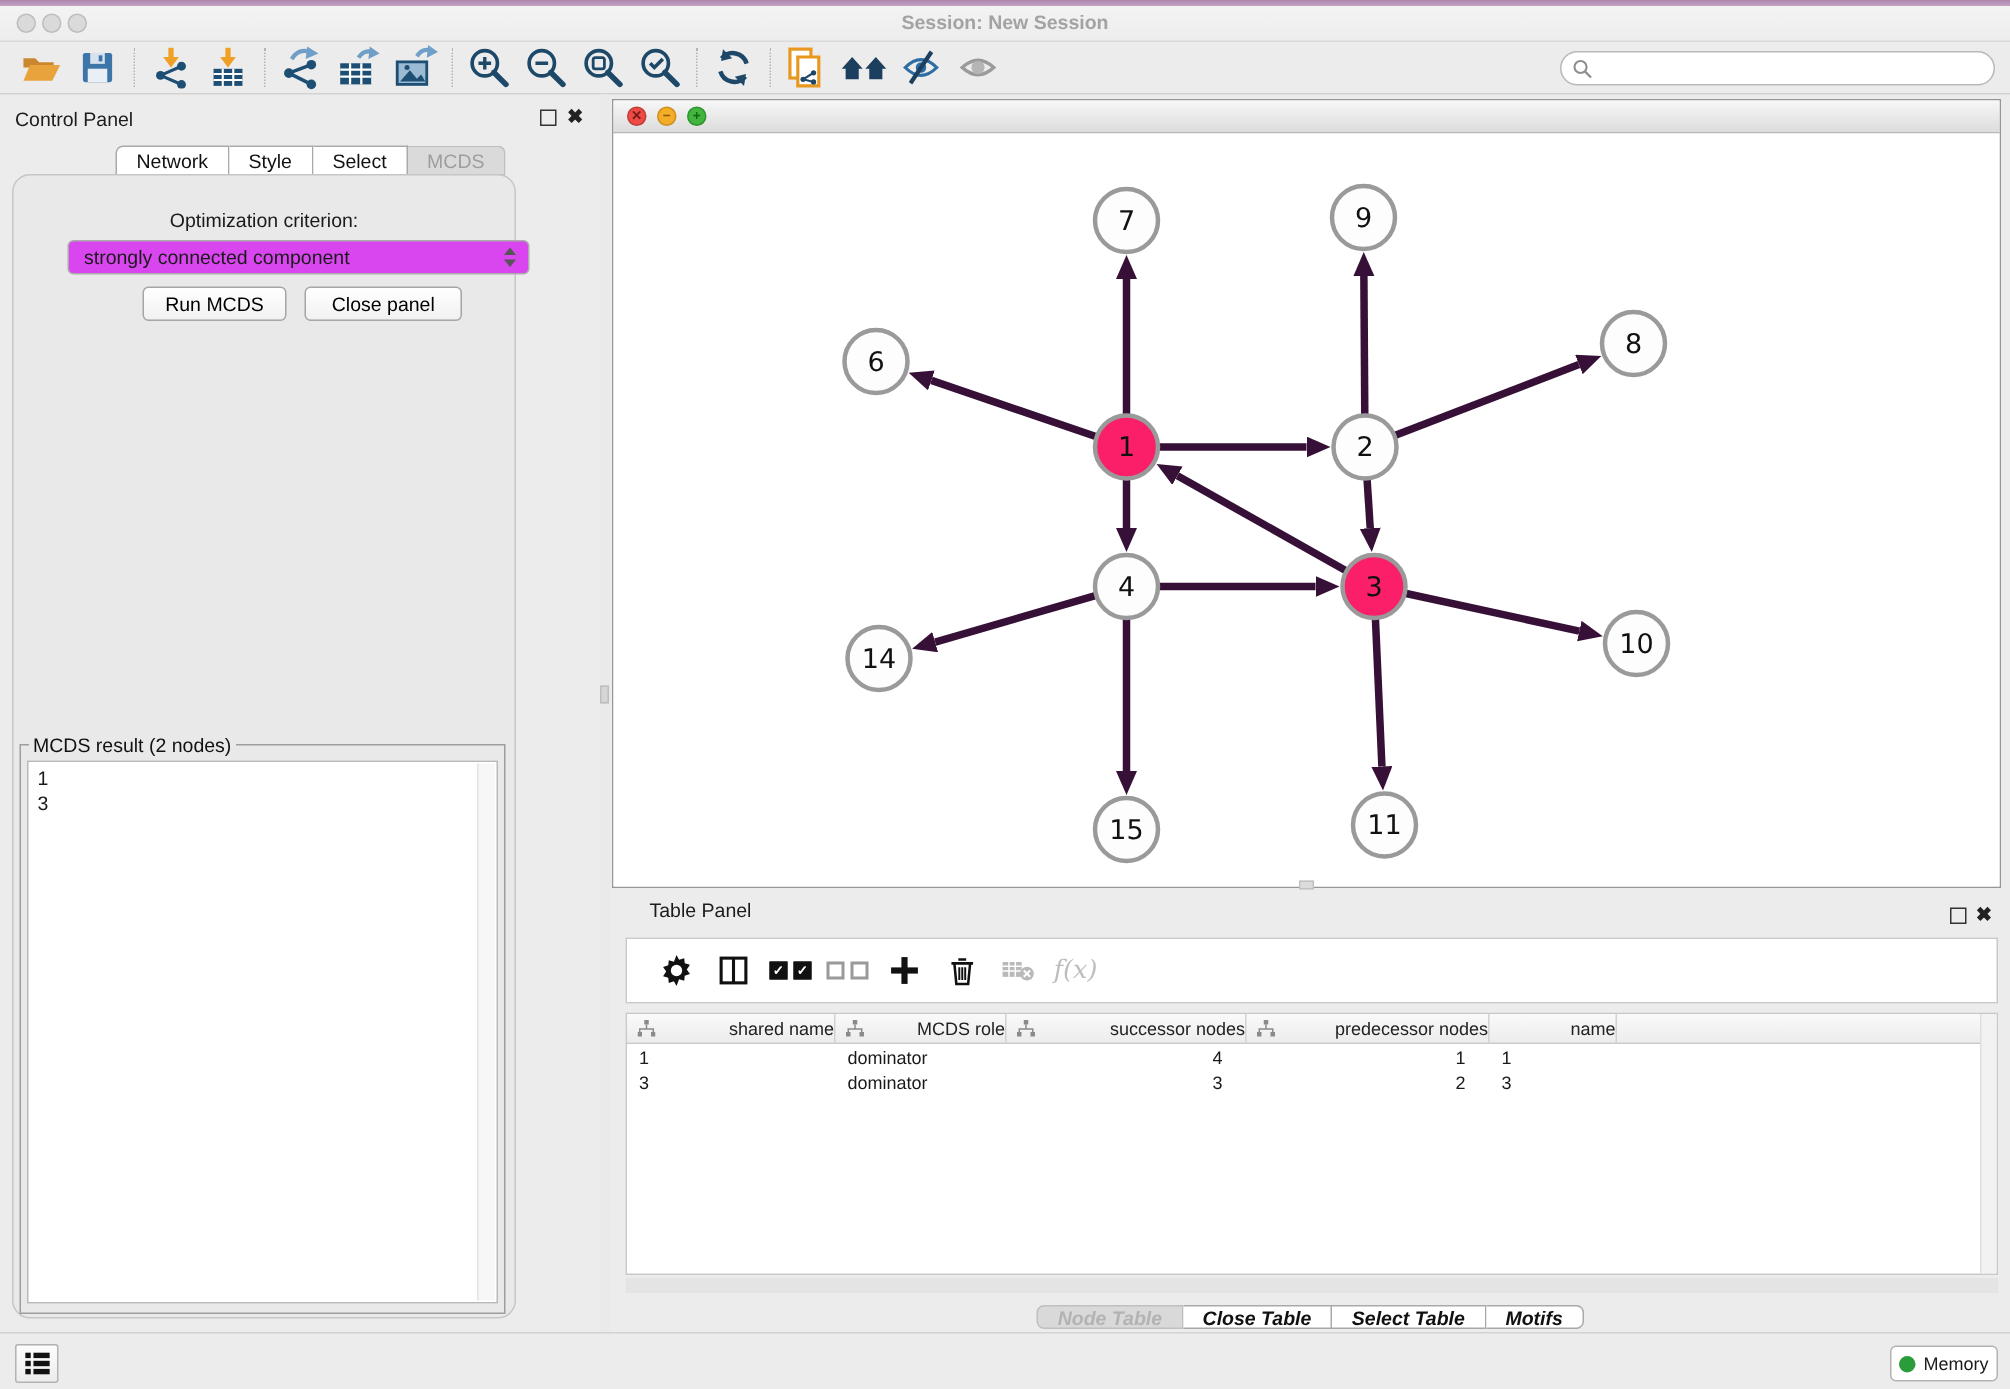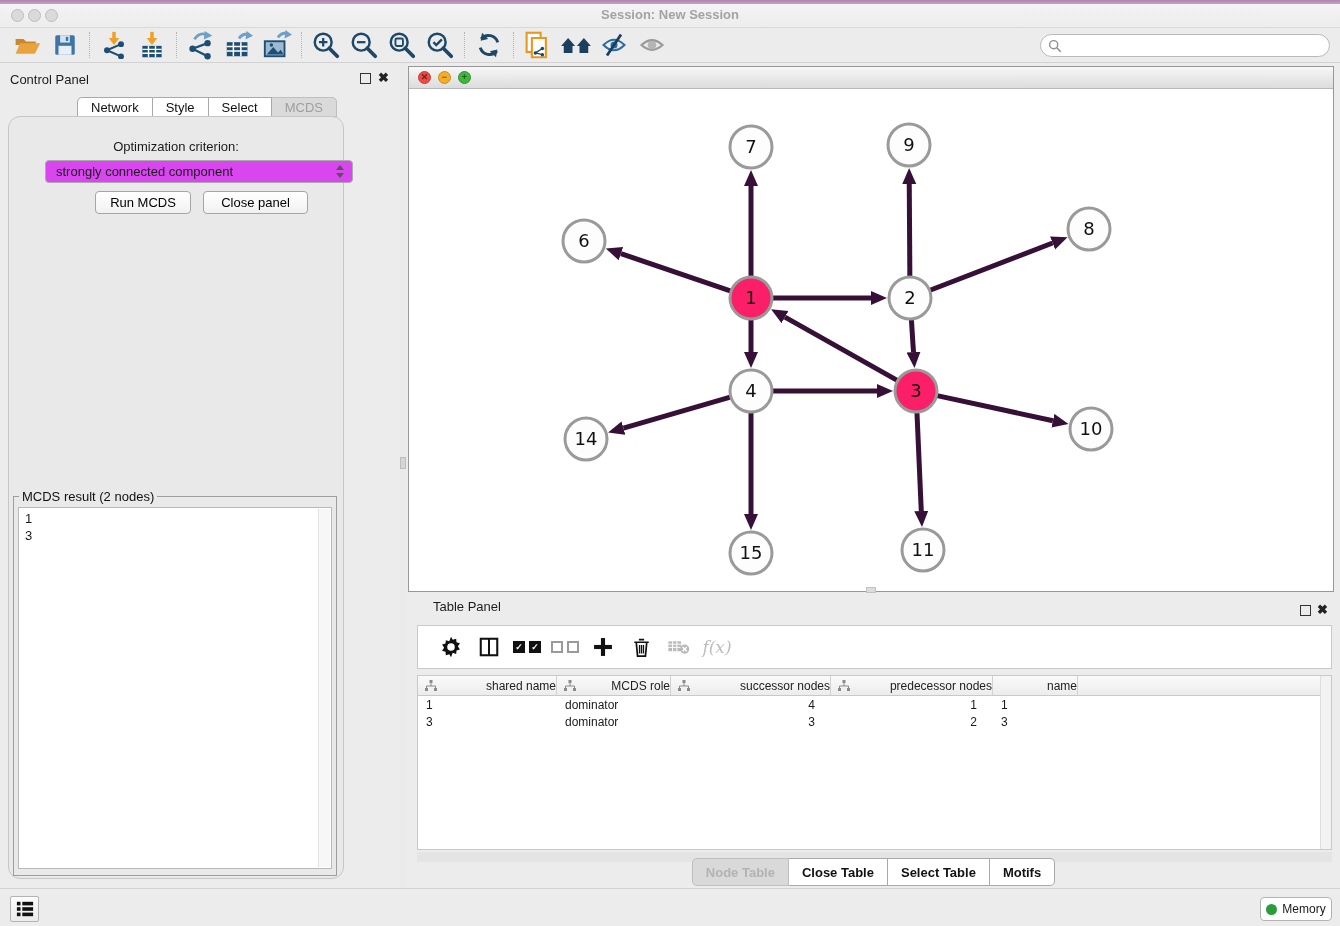--- a/index.html
+++ b/index.html
@@ -115,21 +115,21 @@
     font-size:12px; color:#222; border-right:1px solid #d2d2d2; flex:0 0 auto; }
   .th .tree-ic { position:absolute; left:7px; top:4px; }
   .c0{width:139px;} .c1{width:114px;} .c2{width:160px;} .c3{width:162px;} .c4{width:85px;}
   .trow { display:flex; height:17px; font-size:12px; align-items:center; }
   .td { flex:0 0 auto; overflow:hidden; white-space:nowrap; }
   .td.a-left { padding-left:8px; text-align:left; }
   .td.a-right { padding-right:16px; text-align:right; }
   .table-scroll { position:absolute; right:0; top:0; bottom:0; width:11px;
     background:#f2f2f2; border-left:1px solid #dedede; }
   .tp-tabs { position:absolute; left:0; right:0; bottom:2px; display:flex; justify-content:center; }
-  .tp-tabs .tab { height:28px; font-weight:bold; font-size:13px; }
+  .tp-tabs .tab { height:16px; font-weight:bold; font-size:13px;font-style:italic; }
   .tp-tabs .tab:first-child { border-radius:5px 0 0 5px; }
   .tp-tabs .tab:last-child { border-radius:0 5px 5px 0; }
   .tp-tabs .tab.active { background:#d9d9d9; color:#b3b3b3; border-color:#bfbfbf; }
   .tp-strip { position:absolute; left:10px; right:8px; top:257px; height:10px; background:#e4e4e4; }
 
   svg text { font-family:"DejaVu Sans", sans-serif; }
 </style>
 </head>
 <body>
 

